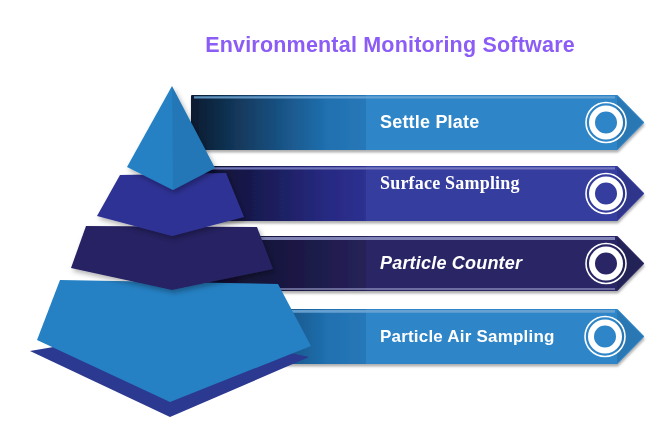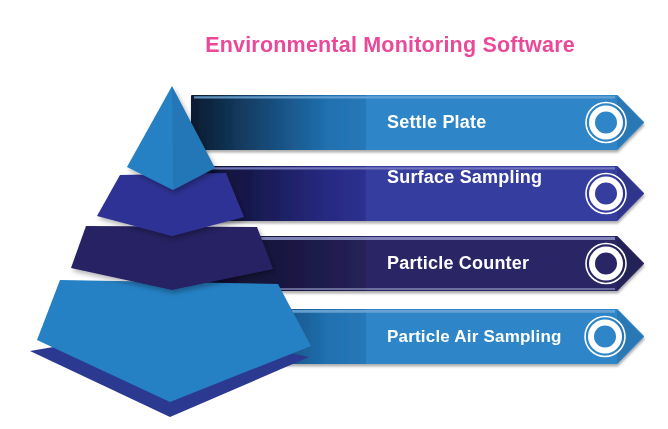--- a/index.html
+++ b/index.html
@@ -11,39 +11,38 @@
     font-family:"Liberation Sans", sans-serif;
   }
   #stage svg{position:absolute;left:0;top:0;}
   .title{
     position:absolute;
     left:140px;top:33px;width:500px;
     text-align:center;
     font-size:21.5px;
     font-weight:bold;
     letter-spacing:0.2px;
-    color:#ec4899;
+    color:#8b5cf6;
   }
   .banner-label{
     position:absolute;
     left:380px;
     width:212px;
     height:53px;
     display:flex;
     align-items:center;
     color:#ffffff;
     font-size:18px;
     font-weight:bold;
     letter-spacing:0.2px;
     white-space:nowrap;
-    margin-left:7px;
   }
   .bl-1{top:96px;}
-  .bl-2{top:151px;}
-  .bl-3{top:237px;}
+  .bl-2{top:157px;font-family:Liberation Serif, serif;}
+  .bl-3{top:237px;font-style:italic;}
   .bl-4{top:310px;font-size:17px;}
 </style>
 </head>
 <body>
 
 <div id="stage">
 
   <svg width="668" height="429" viewBox="0 0 668 429">
     <defs>
       <linearGradient id="grad-blue" gradientUnits="userSpaceOnUse" x1="192" y1="0" x2="643" y2="0">

